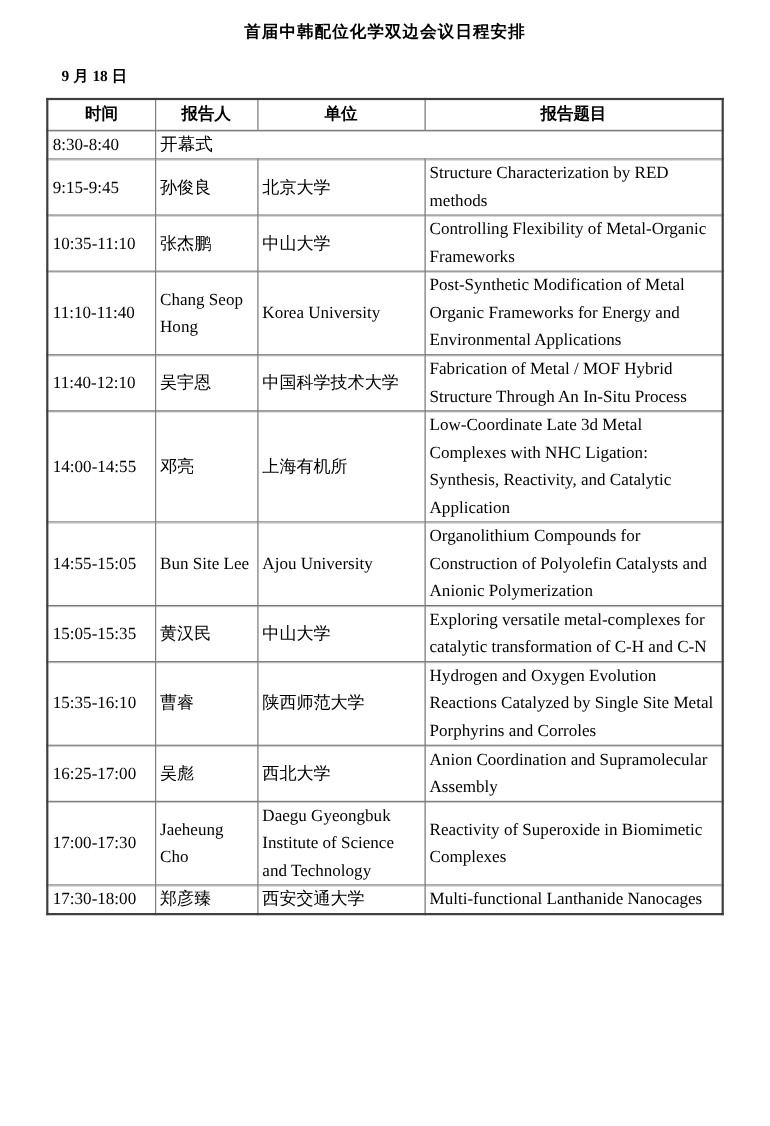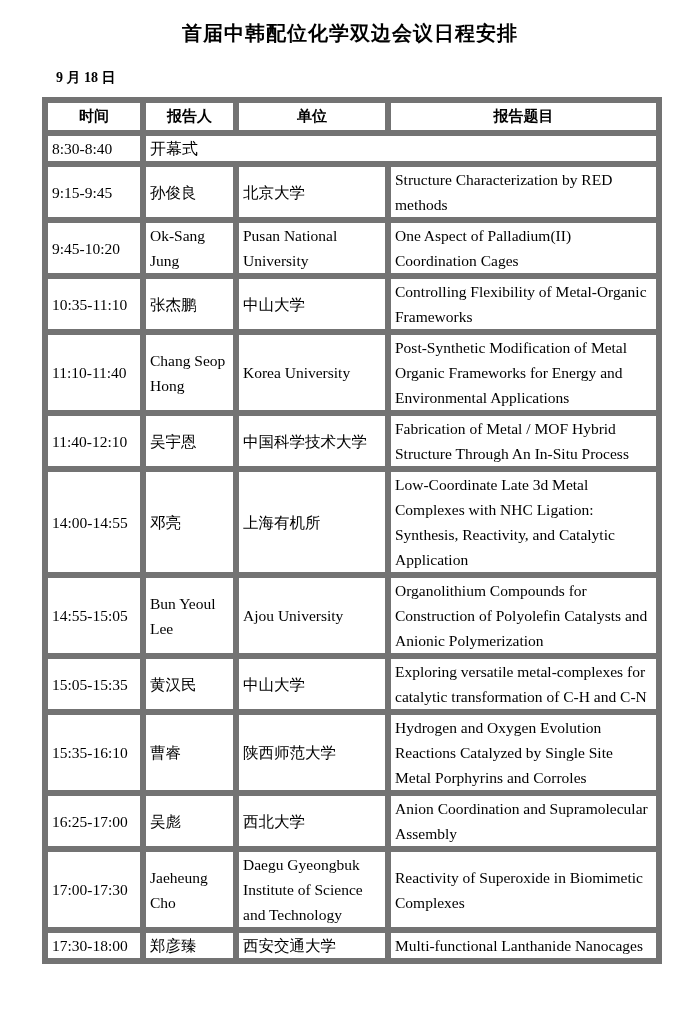--- a/index.html
+++ b/index.html
@@ -11,21 +11,21 @@
     width: 700px;
     height: 1024px;
     font-family: "Liberation Serif", "DejaVu Serif", serif;
     color: #000000;
     overflow: hidden;
   }
   .doc-title {
     margin: 0;
     padding-top: 20px;
     text-align: center;
-    font-size: 20px;
+    font-size: 15px;
     font-weight: bold;
     letter-spacing: 1px;
   }
   .date-label {
     margin: 0;
     padding: 22px 0 10px 56px;
     font-size: 14px;
     font-weight: bold;
   }
   table.schedule {
@@ -33,21 +33,21 @@
     table-layout: fixed;
     margin-left: 42px;
     width: 614px;
     border: 2px solid #3f3f3f;
   }
   col.col-time   { width: 98px; }
   col.col-speaker{ width: 93px; }
   col.col-affil  { width: 152px; }
   col.col-title  { width: 271px; }
   th, td {
-    border: 6px solid #737373;
+    border: 1px solid #737373;
     box-shadow: 0 1px 0 #c9c9c9;
     vertical-align: middle;
     font-size: 15.5px;
     line-height: 25px;
     padding: 0 4px;
     word-wrap: break-word;
   }
   th {
     font-weight: bold;
     font-size: 15px;
@@ -88,26 +88,20 @@
   </tr>
 
 
   <tr>
     <td class="c-time">9:15-9:45</td>
     <td class="c-speaker">孙俊良</td>
     <td class="c-affil">北京大学</td>
     <td class="c-title">Structure Characterization by RED methods</td>
   </tr>
 
-  <tr>
-    <td class="c-time">9:45-10:20</td>
-    <td class="c-speaker">Ok-Sang Jung</td>
-    <td class="c-affil">Pusan National University</td>
-    <td class="c-title">One Aspect of Palladium(II) Coordination Cages</td>
-  </tr>
 
   <tr>
     <td class="c-time">10:35-11:10</td>
     <td class="c-speaker">张杰鹏</td>
     <td class="c-affil">中山大学</td>
     <td class="c-title">Controlling Flexibility of Metal-Organic Frameworks</td>
   </tr>
 
   <tr>
     <td class="c-time">11:10-11:40</td>
@@ -125,21 +119,21 @@
 
   <tr>
     <td class="c-time">14:00-14:55</td>
     <td class="c-speaker">邓亮</td>
     <td class="c-affil">上海有机所</td>
     <td class="c-title">Low-Coordinate Late 3d Metal Complexes with NHC Ligation: Synthesis, Reactivity, and Catalytic Application</td>
   </tr>
 
   <tr>
     <td class="c-time">14:55-15:05</td>
-    <td class="c-speaker">Bun Yeoul Lee</td>
+    <td class="c-speaker">Bun Site Lee</td>
     <td class="c-affil">Ajou University</td>
     <td class="c-title">Organolithium Compounds for Construction of Polyolefin Catalysts and Anionic Polymerization</td>
   </tr>
 
   <tr>
     <td class="c-time">15:05-15:35</td>
     <td class="c-speaker">黄汉民</td>
     <td class="c-affil">中山大学</td>
     <td class="c-title">Exploring versatile metal-complexes for catalytic transformation of C-H and C-N</td>
   </tr>

